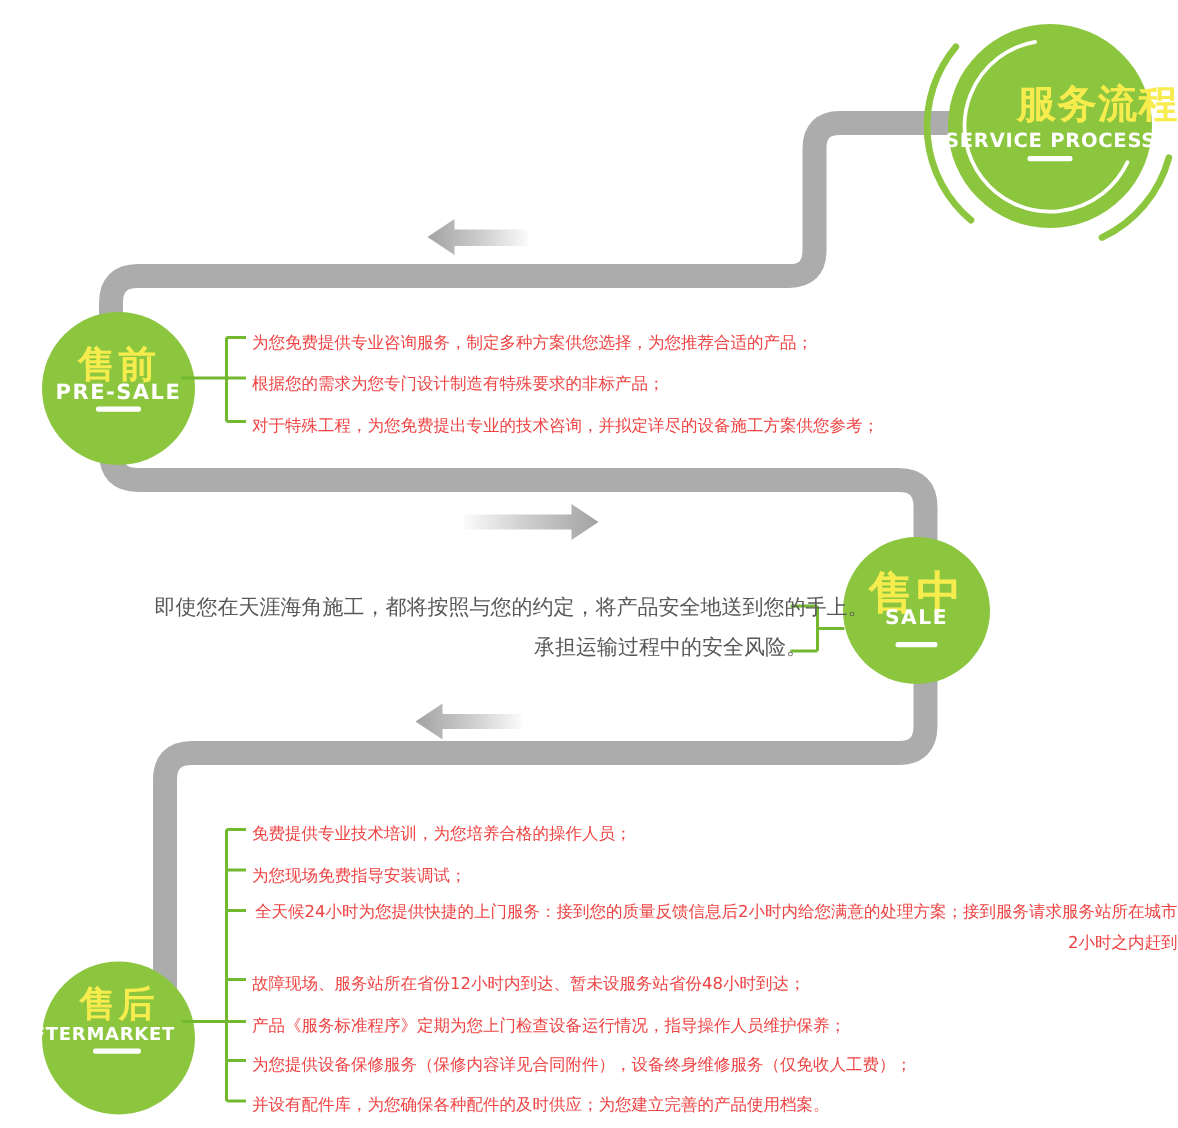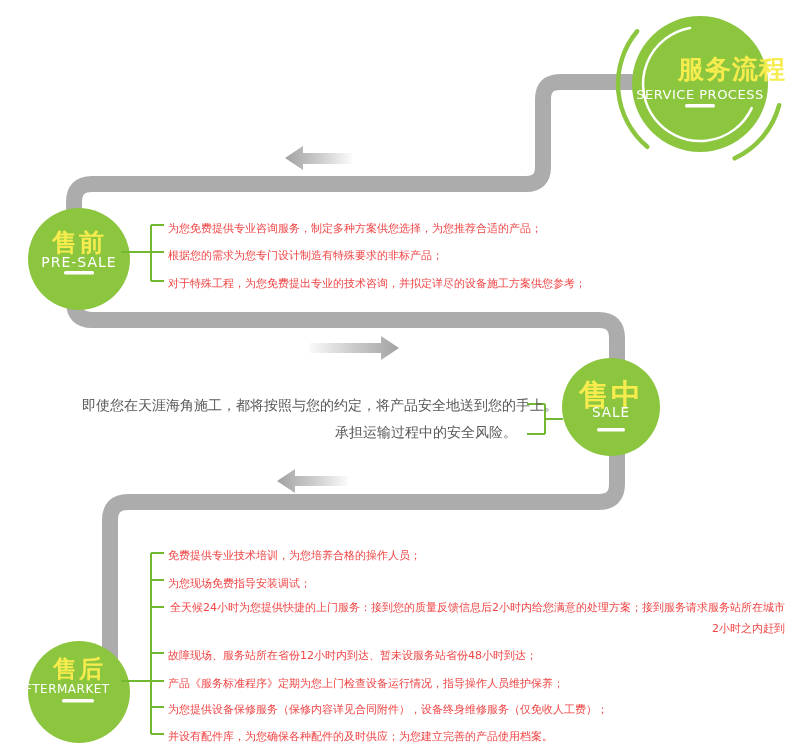--- a/index.html
+++ b/index.html
@@ -9,39 +9,39 @@
     font-family:"DejaVu Sans","Liberation Sans",sans-serif;
   }
   #bg-svg{position:absolute;left:0;top:0;z-index:1;}
   .txt{position:absolute;z-index:2;}
   .circle-zh{
     color:#F6EC4E;font-weight:bold;text-align:center;
     letter-spacing:2px;white-space:nowrap;
   }
   .circle-en{
     color:#ffffff;text-align:center;letter-spacing:1px;white-space:nowrap;
-    font-weight:normal;
+    font-weight:bold;
   }
   .badge-zh{left:664px;top:52px;width:136px;font-size:26px;letter-spacing:1px;}
   .badge-en{left:630px;top:87px;width:140px;font-size:13px;letter-spacing:0.5px;}
   .presale-zh{left:28px;top:226px;width:102px;font-size:25px;}
   .presale-en{left:28px;top:254px;width:102px;font-size:14px;}
   .sale-zh{left:562px;top:375px;width:98px;font-size:30px;}
   .sale-en{left:562px;top:404px;width:98px;font-size:13.5px;}
   .after-zh{left:28px;top:653px;width:102px;font-size:24px;}
   .after-en{left:12px;top:682px;width:102px;font-size:12px;letter-spacing:0.5px;}
   .item{
     color:#ef4444;font-size:11px;line-height:20px;
     white-space:nowrap;
   }
   .item-left{left:168px;width:617px;}
   .item-wrap{white-space:normal;}
   .sale-line{
     color:#595757;font-size:14px;line-height:16px;
-    left:82px;width:435px;text-align:right;white-space:nowrap;
+    left:103px;width:435px;text-align:right;white-space:nowrap;
   }
 </style>
 </head>
 <body>
 
 <div id="canvas">
 
   <svg id="bg-svg" width="785" height="752" viewBox="0 0 785 752">
     <defs>
       <linearGradient id="gradL" x1="0" y1="0" x2="1" y2="0">

